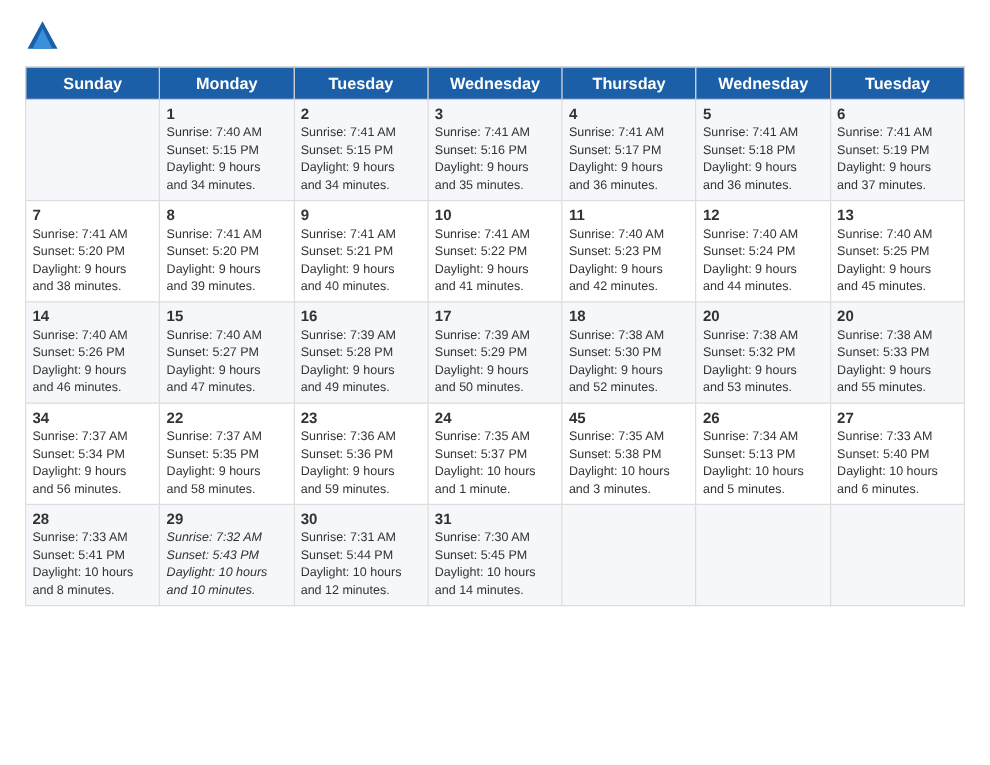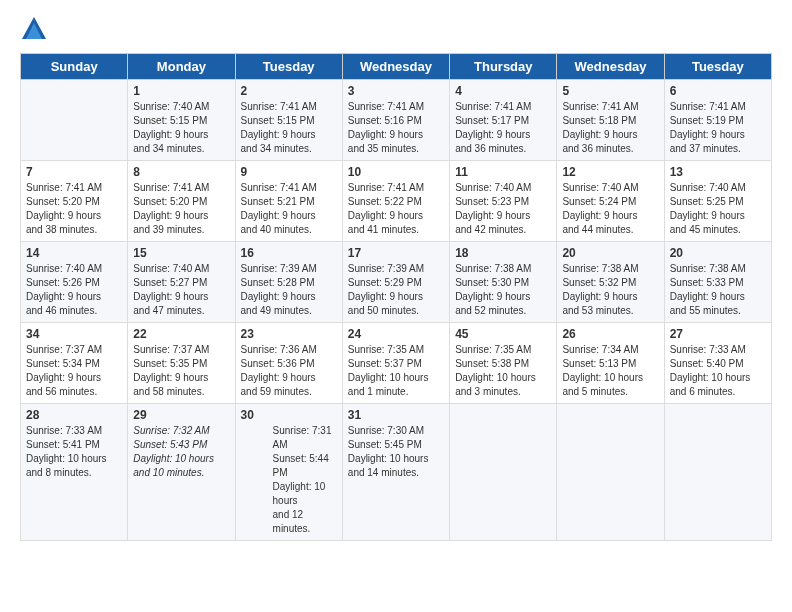--- a/index.html
+++ b/index.html
@@ -340,21 +340,21 @@
           </td>
           <td>
             <span class="day-num">29</span>
             <div class="day-info" style="white-space: pre-line; font-style: italic;">Sunrise: 7:32 AM
 Sunset: 5:43 PM
 Daylight: 10 hours
 and 10 minutes.</div>
           </td>
           <td>
             <span class="day-num">30</span>
-            <div class="day-info" style="white-space: pre-line; margin-left: 32px;">Sunrise: 7:31 AM
+            <div class="day-info" style="white-space: pre-line;">Sunrise: 7:31 AM
 Sunset: 5:44 PM
 Daylight: 10 hours
 and 12 minutes.</div>
           </td>
           <td>
             <span class="day-num">31</span>
             <div class="day-info" style="white-space: pre-line;">Sunrise: 7:30 AM
 Sunset: 5:45 PM
 Daylight: 10 hours
 and 14 minutes.</div>

